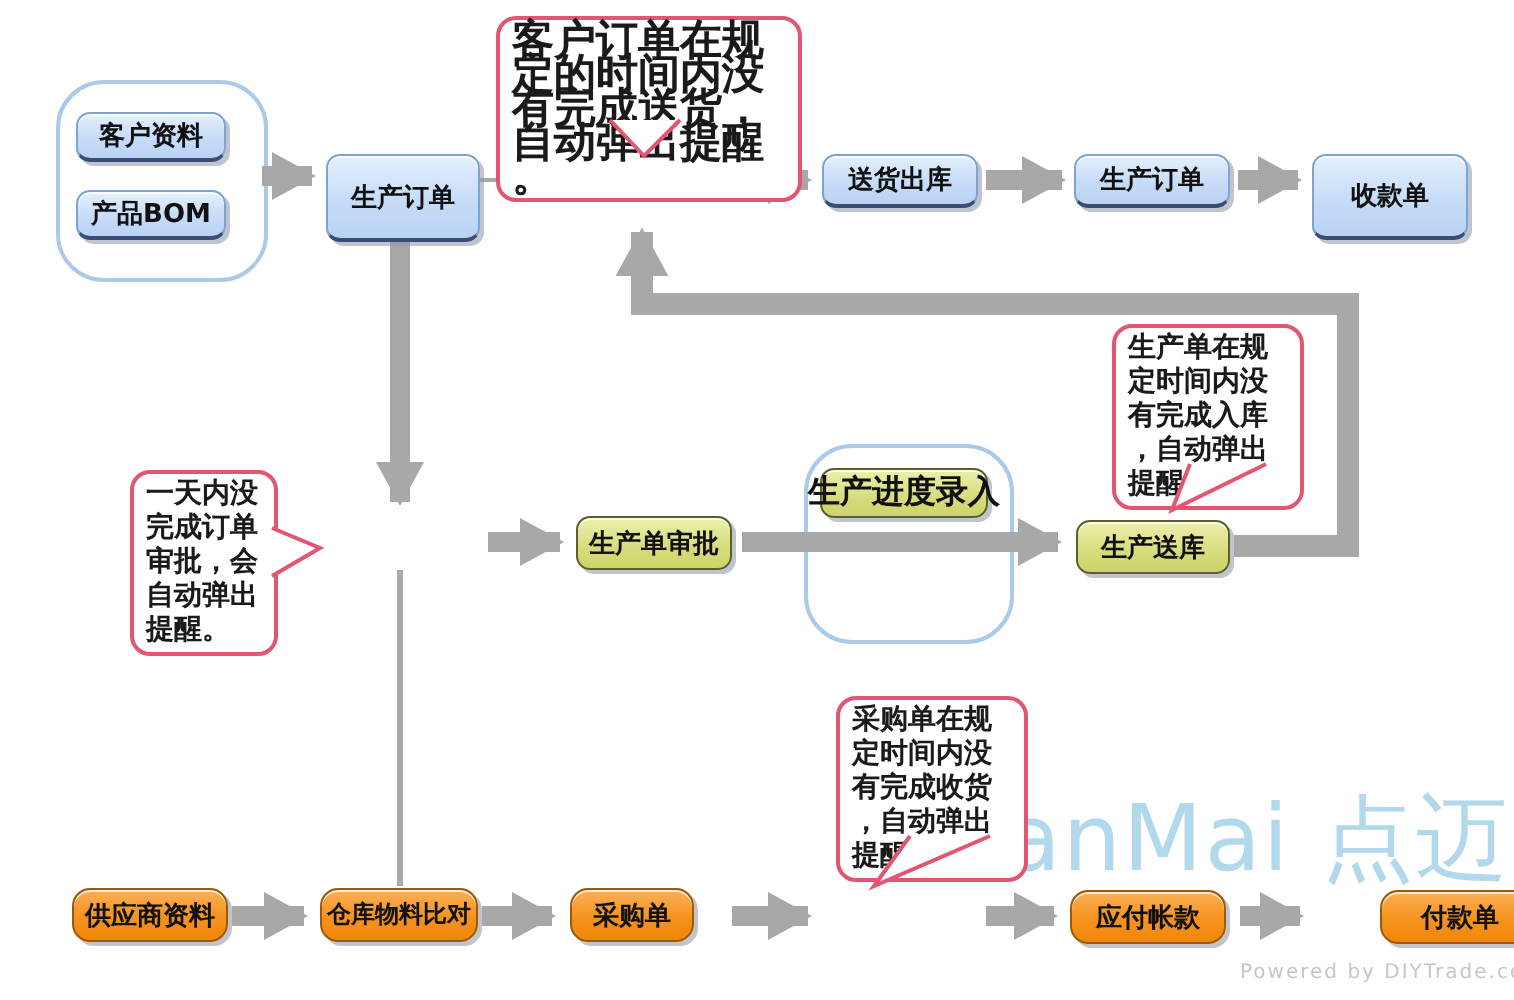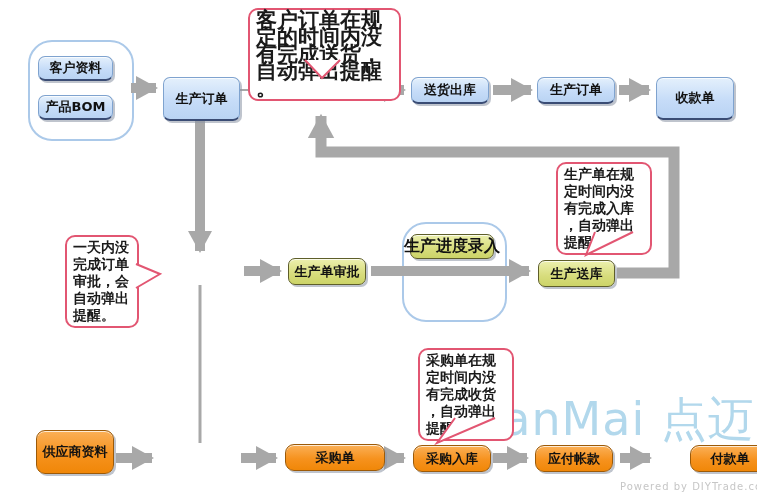--- a/index.html
+++ b/index.html
@@ -99,23 +99,23 @@
   <div class="node blue" style="left:163px;top:77px;width:77px;height:44px">生产订单</div>
   <div class="node blue" style="left:283px;top:76px;width:76px;height:16px">送货单</div>
   <div class="node blue" style="left:411px;top:77px;width:78px;height:27px">送货出库</div>
   <div class="node blue" style="left:537px;top:77px;width:78px;height:27px">生产订单</div>
   <div class="node blue" style="left:656px;top:77px;width:78px;height:43px">收款单</div>
 
   <div class="node green" style="left:288px;top:258px;width:78px;height:27px">生产单审批</div>
   <div class="node green" style="left:410px;top:234px;width:84px;height:25px;font-size:16px">生产进度录入</div>
   <div class="node green" style="left:538px;top:260px;width:77px;height:27px">生产送库</div>
 
-  <div class="node orange" style="left:36px;top:430px;width:78px;height:44px">供应商资料</div>
-  <div class="node orange" style="left:285px;top:444px;width:100px;height:27px">采购单</div>
-  <div class="node orange" style="left:413px;top:445px;width:78px;height:27px">采购入库</div>
+  <div class="node orange" style="left:36px;top:444px;width:78px;height:27px">供应商资料</div>
+  <div class="node orange" style="left:160px;top:444px;width:79px;height:27px;font-size:12px">仓库物料比对</div>
+  <div class="node orange" style="left:285px;top:444px;width:62px;height:27px">采购单</div>
   <div class="node orange" style="left:535px;top:445px;width:78px;height:27px">应付帐款</div>
   <div class="node orange" style="left:690px;top:445px;width:80px;height:27px">付款单</div>
 
   <div class="callout big" style="left:248px;top:8px;width:153px">客户订单在规定的时间内没有完成送货，自动弹出提醒。</div>
   <svg class="tail" style="left:300px;top:58px" width="45" height="24">
     <path d="M5,2 L22,20 L40,2"></path>
   </svg>
 
   <div class="callout small" style="left:65px;top:235px;width:74px">一天内没完成订单审批，会自动弹出提醒。</div>
   <svg class="tail" style="left:134px;top:260px" width="30" height="30">

